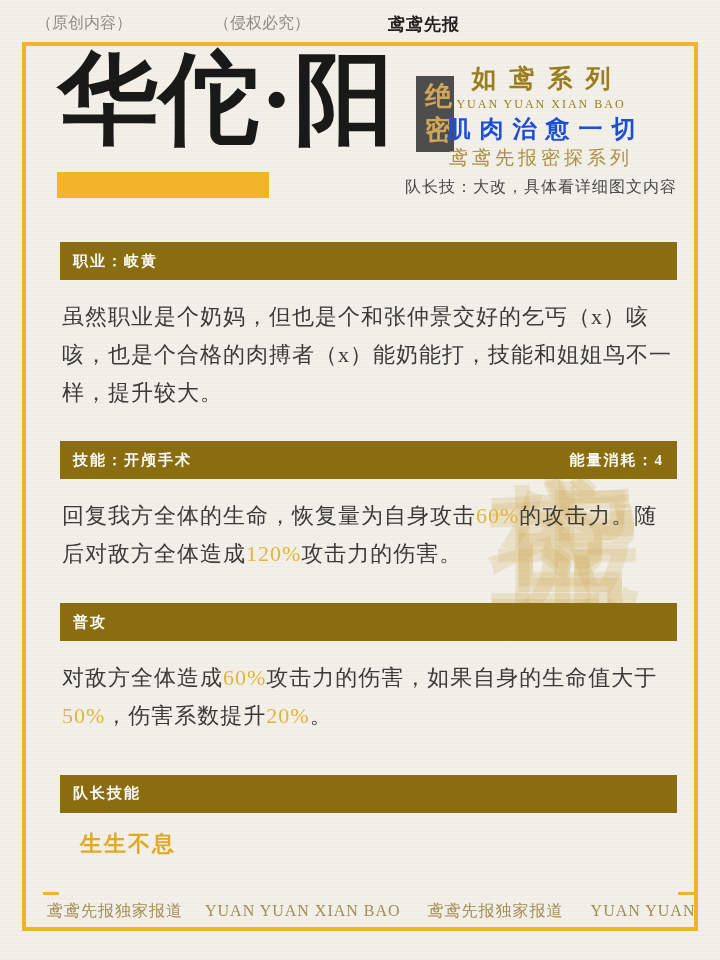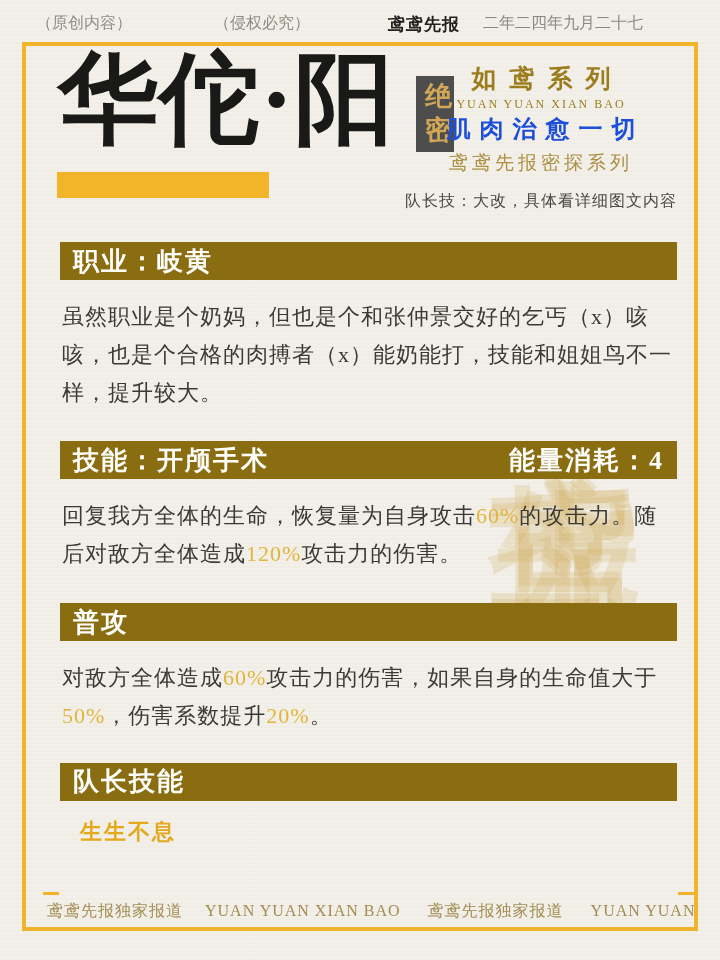--- a/index.html
+++ b/index.html
@@ -57,56 +57,55 @@
   .stamp {
     position:absolute; left:356px; top:30px; width:38px;
     background:#404040; color:#cfa14b; text-align:right;
     font-size:27px; line-height:1.25; font-weight:bold; padding:4px 2px;
     opacity:.92;
   }
   .right-head { position:absolute; right:-2px; top:16px; width:276px; text-align:center; z-index:1; }
   .series      { font-size:25px; font-weight:bold; color:#9c7d1d; letter-spacing:13px; text-indent:13px; }
   .series-sub  { font-size:12px; color:#9c7d1d; letter-spacing:2px; margin-top:2px; }
   .slogan      { font-size:24px; font-weight:bold; color:#1d4ed8; letter-spacing:9px; text-indent:9px; margin-top:1px; }
-  .series2     { font-size:19px; color:#ad9043; letter-spacing:4px; margin-top:5px; }
-  .leader-note { font-size:16px; color:#4a4947; letter-spacing:1px; margin-top:15px; white-space:nowrap; }
+  .series2     { font-size:19px; color:#ad9043; letter-spacing:4px; }
+  .leader-note { font-size:16px; color:#4a4947; letter-spacing:1px; margin-top:6px; white-space:nowrap; }
 
   
   .content { position:relative; z-index:1; }
   .sec-bar {
     display:flex; justify-content:space-between; align-items:center;
     background:#8a6c11; color:#fdfdfa;
-    font-size:26px; font-weight:bold; letter-spacing:2px;
+    font-size:15px; font-weight:bold; letter-spacing:2px;
     height:38px; padding:0 13px;
   }
   .sec-body {
     font-size:22px; line-height:1.72; letter-spacing:1px;
     color:#3b3a36; margin:18px 2px 30px;
   }
   .sec-body .hl { color:#e2b53a; }
-  .sec-body.last { margin-bottom:28px; }
+  .sec-body.last { margin-bottom:40px; }
   .sub-title { font-size:22px; font-weight:bold; color:#e3a81c; letter-spacing:2px; margin:16px 20px 0; }
   .sub-title + .sec-body { margin-top:12px; }
 
   
   .footer {
     position:absolute; left:0; bottom:5px; width:100%;
     padding:0 4px;
     white-space:nowrap; overflow:hidden;
     font-size:16px; color:#a38b52; letter-spacing:1px;
   }
 </style>
 </head>
 <body>
 
 <div class="masthead">
   <span class="mast-left">（原创内容）</span>
   <span class="mast-mid">（侵权必究）</span>
   <span class="mast-brand">鸢鸢先报</span>
-  <span class="mast-date">二年二四年九月二十七</span>
 </div>
 
 <div class="frame">
   <div class="frame-inner">
 
     <div class="watermark">鸢鸢先报</div>
 
     <div class="header-area">
       <div class="big-title">华佗·阳</div>
       <div class="title-bar"></div>

